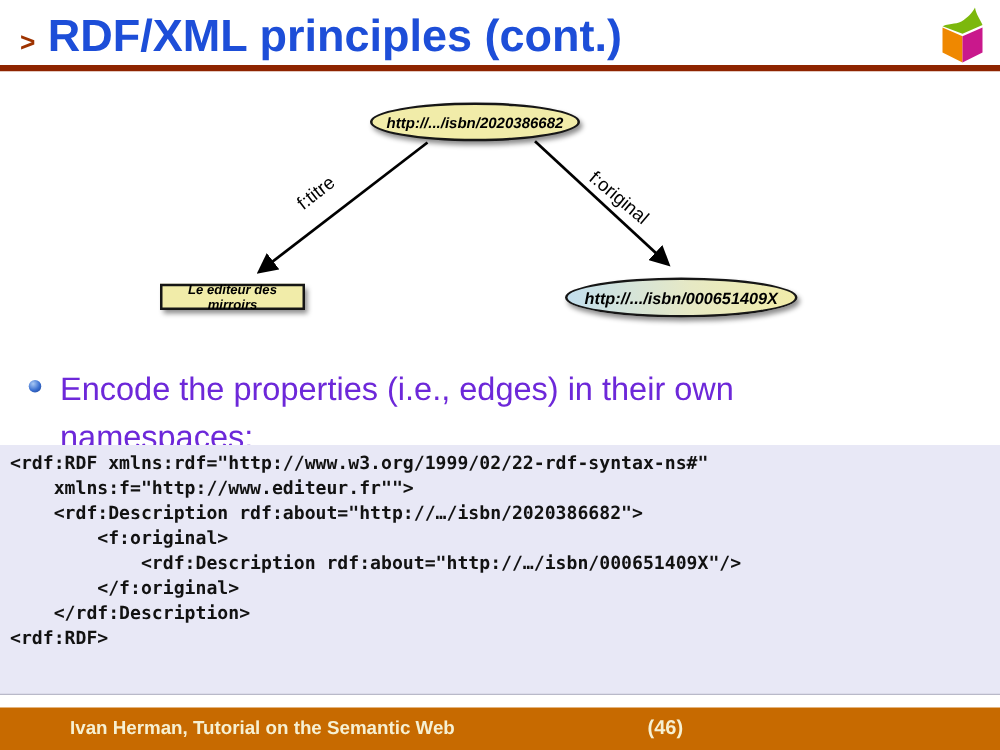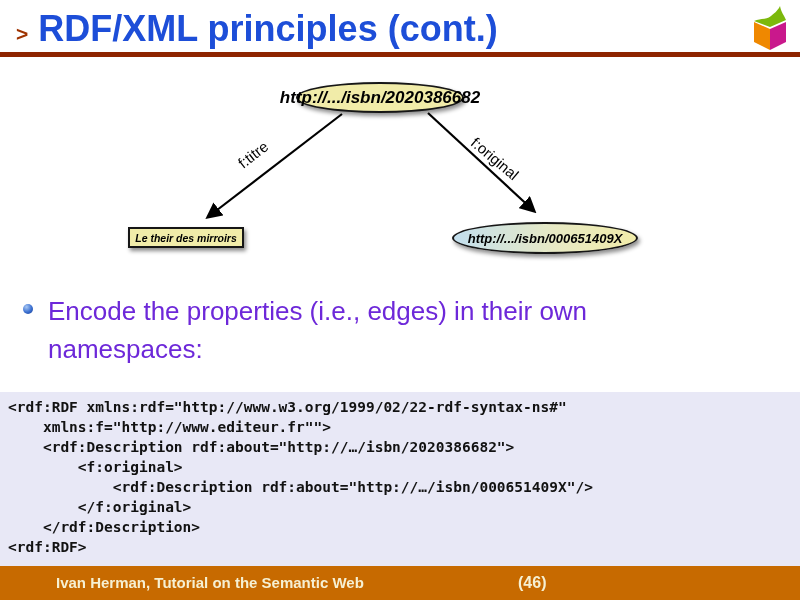--- a/index.html
+++ b/index.html
@@ -15,39 +15,39 @@
 
   .home-logo { position:absolute; right:10px; top:5px; width:40px; height:46px; }
 
   
   .edges-svg { position:absolute; left:0; top:0; width:800px; height:600px; pointer-events:none; }
 
   .node { position:absolute; display:flex; align-items:center; justify-content:center;
           font-weight:bold; font-style:italic; color:#000; text-align:center;
           box-shadow:2px 3px 4px rgba(0,0,0,0.45); }
   .ellipse { border:2px solid #161616; border-radius:50%; }
-  .node-top { left:296px; top:82px; width:168px; height:31px; background:#f1eca9; font-size:17px; }
+  .node-top { left:296px; top:82px; width:168px; height:31px; background:#f1eca9; font-size:12px; }
   .node-right { left:452px; top:222px; width:186px; height:32px;
                 background:linear-gradient(90deg,#c3dfee 0%, #e7e9c4 55%, #f1eca9 100%); font-size:13px; }
   .node-rect { left:128px; top:227px; width:116px; height:21px; background:#f1eca9;
                border:2px solid #161616; font-size:10.5px; }
 
   .edge-label { position:absolute; color:#000; font-size:15px; text-align:center;
                 font-family:"Liberation Sans", sans-serif; }
   .edge-label.titre { left:216px; top:146px; width:74px; transform:rotate(-38deg); }
   .edge-label.original { left:448px; top:150px; width:94px; transform:rotate(40deg); }
 
   
   .bullet-dot { position:absolute; left:23px; top:304px; width:10px; height:10px; border-radius:50%;
                 background:radial-gradient(circle at 35% 30%, #a8c8f4 0%, #3a6fd0 55%, #173b8d 100%); }
   .bullet-text { position:absolute; left:48px; top:292px; width:660px;
                  font-size:26px; line-height:38px; color:#6d28d9; }
 
   
-  .code-block { position:absolute; left:0; top:392px; width:800px; height:200px;
+  .code-block { position:absolute; left:0; top:356px; width:800px; height:200px;
                 background:#e8e8f6; border-bottom:1px solid #b9b9c9; }
   .code-block pre { margin:0; padding:5px 0 0 8px; font-family:"DejaVu Sans Mono", monospace;
                     font-weight:bold; font-size:14.5px; line-height:20px; color:#121212; white-space:pre; }
 
   
   .footer-bar { position:absolute; left:0; top:566px; width:800px; height:34px; background:#c76a00; }
   .footer-author { position:absolute; left:8px; top:574px; color:#f6f0d2; font-weight:bold; font-size:15px;margin-left:48px; }
   .footer-page { position:absolute; left:518px; top:574px; color:#f6f0d2; font-weight:bold; font-size:16px; }
   .w3c-logo { position:absolute; right:0; top:567px; font-weight:normal; font-size:27px;
               letter-spacing:-1px; font-style:italic;margin-top:44px; }
@@ -76,21 +76,21 @@
     <defs>
       <marker id="arrow" viewBox="0 0 10 10" refX="8" refY="5" markerWidth="7.5" markerHeight="7.5" orient="auto-start-reverse">
         <path d="M0,0 L10,5 L0,10 z" fill="#000"></path>
       </marker>
     </defs>
     <line x1="342" y1="114" x2="208" y2="217" stroke="#000" stroke-width="2.2" marker-end="url(#arrow)"></line>
     <line x1="428" y1="113" x2="534" y2="211" stroke="#000" stroke-width="2.2" marker-end="url(#arrow)"></line>
   </svg>
 
   <div class="node ellipse node-top">http://.../isbn/2020386682</div>
-  <div class="node node-rect">Le their des mirroirs</div>
+  <div class="node node-rect">Le editeur des mirroirs</div>
   <div class="node ellipse node-right">http://.../isbn/000651409X</div>
   <div class="edge-label titre">f:titre</div>
   <div class="edge-label original">f:original</div>
 
   <div class="bullet-dot"></div>
   <div class="bullet-text">Encode the properties (i.e., edges) in their own namespaces:</div>
 
   <div class="code-block">
     <pre>&lt;rdf:RDF xmlns:rdf="http://www.w3.org/1999/02/22-rdf-syntax-ns#"
     xmlns:f="http://www.editeur.fr""&gt;

